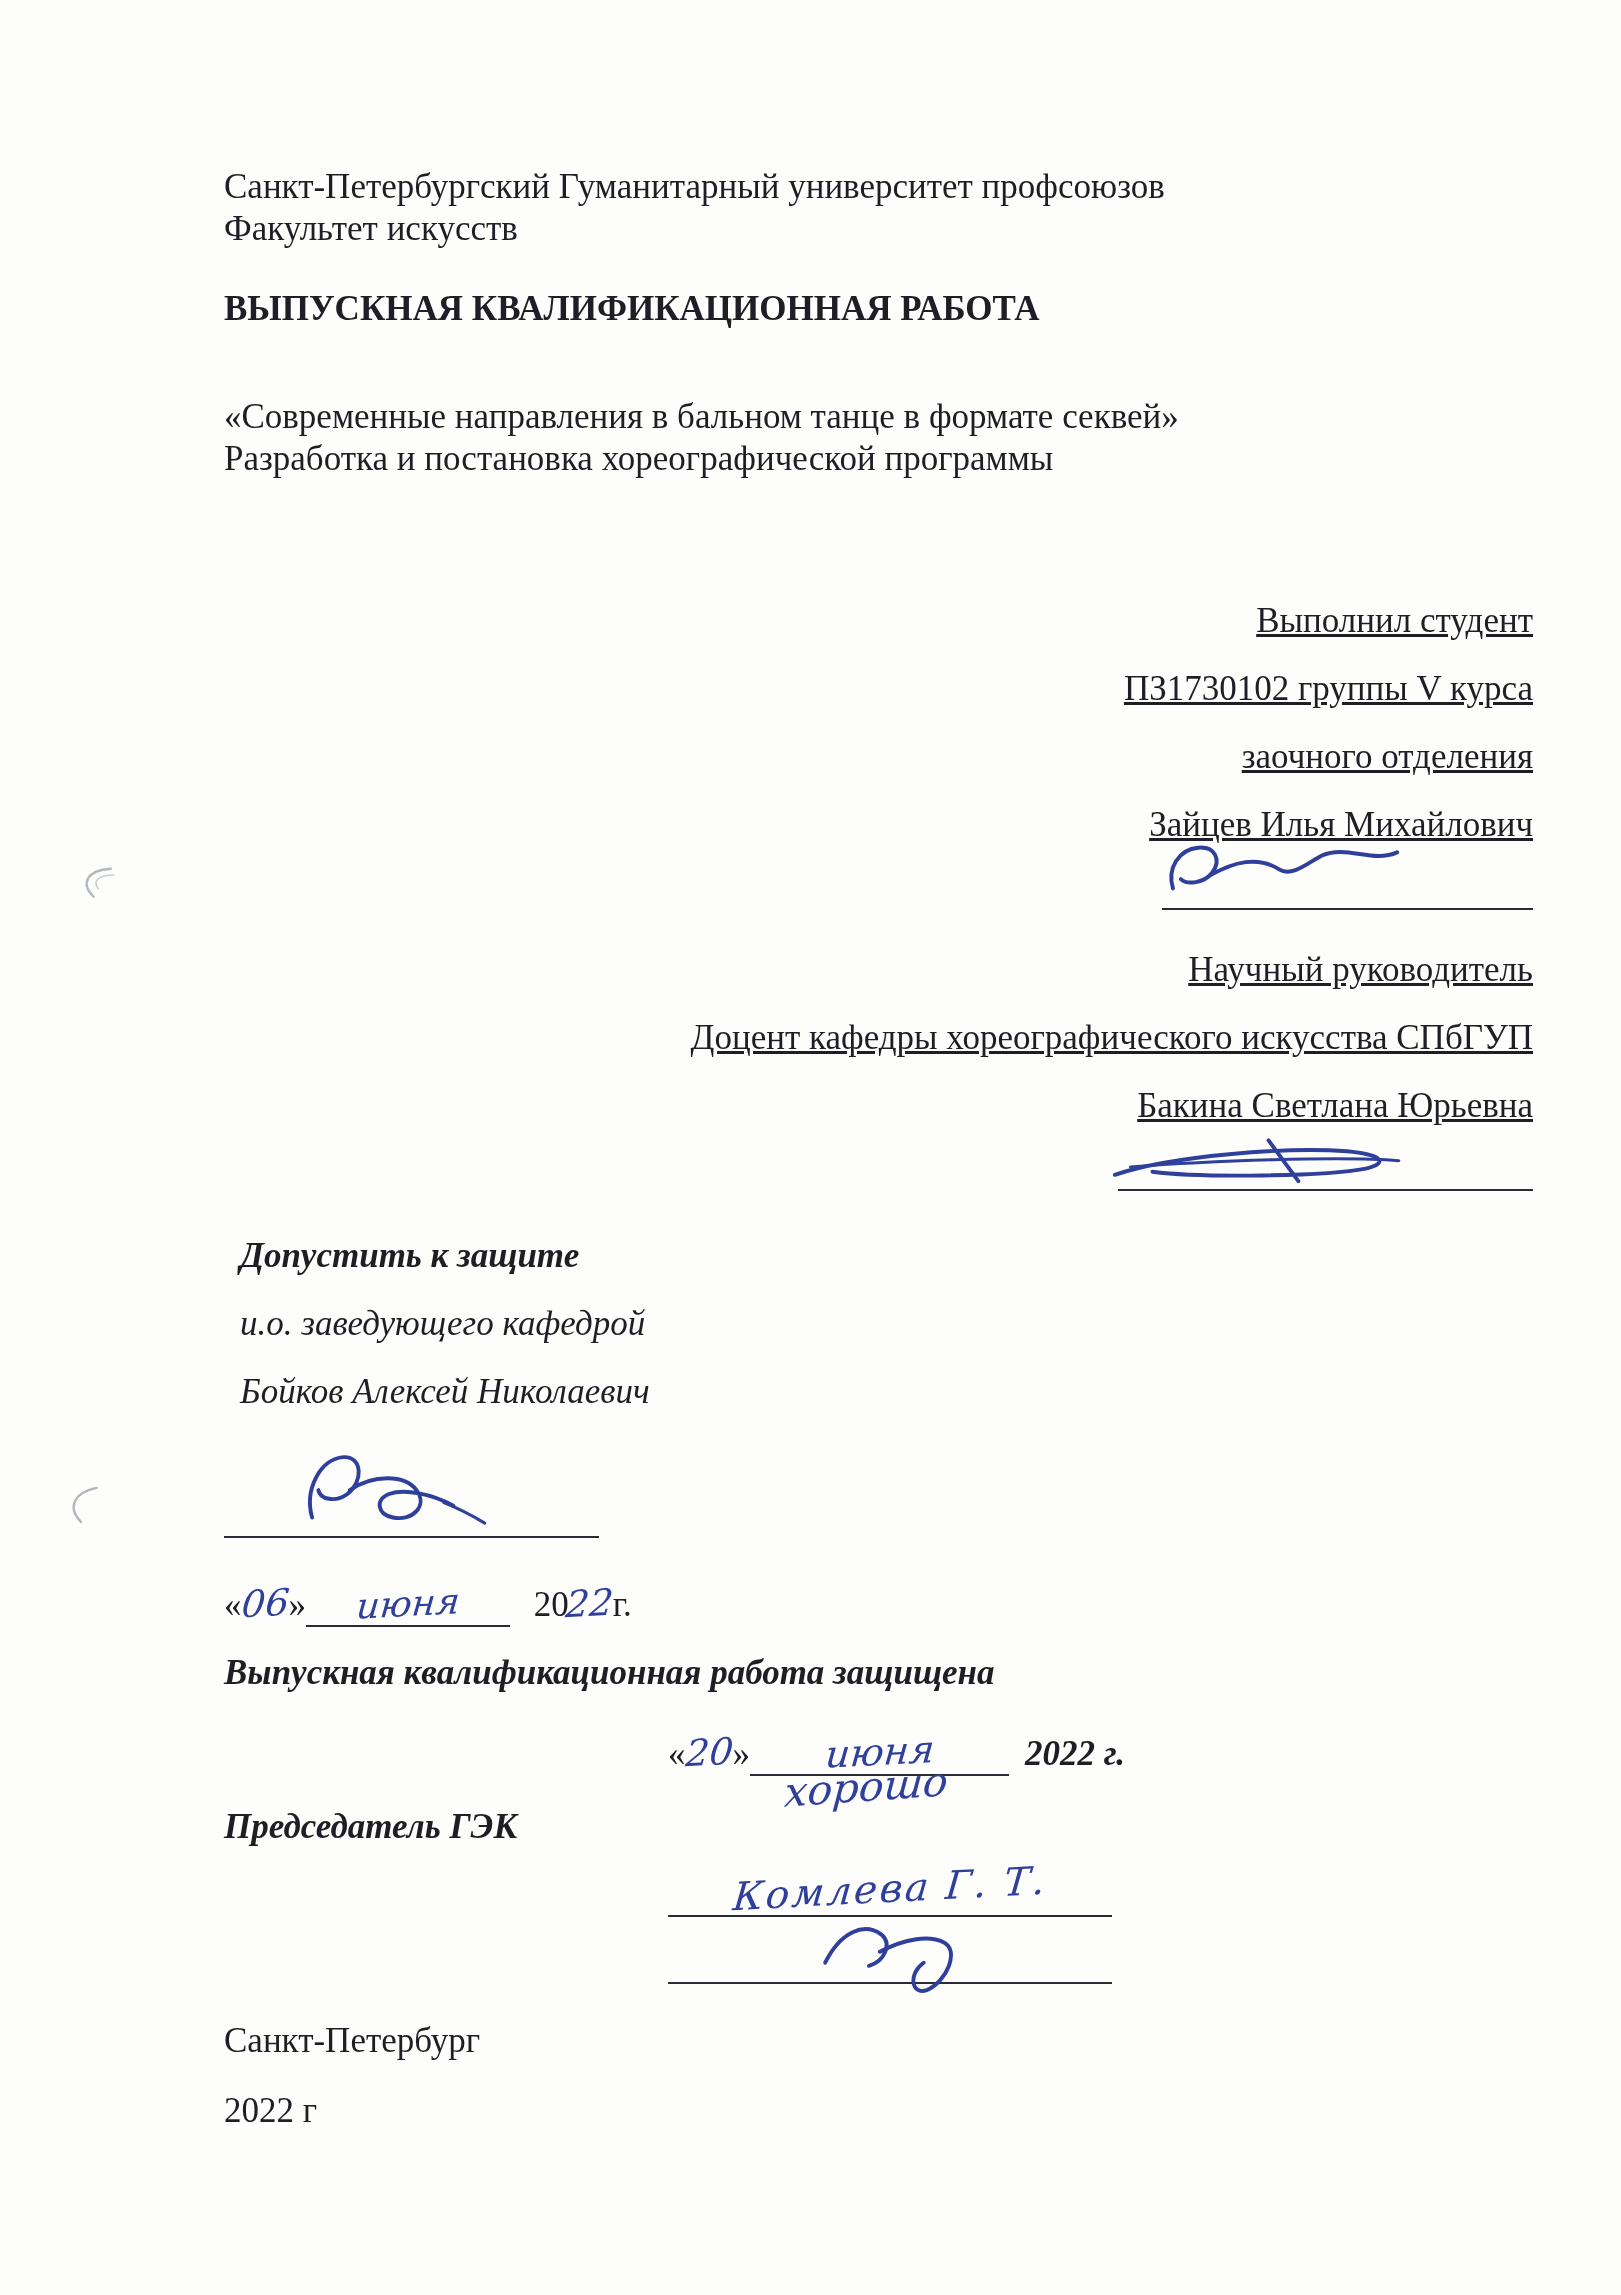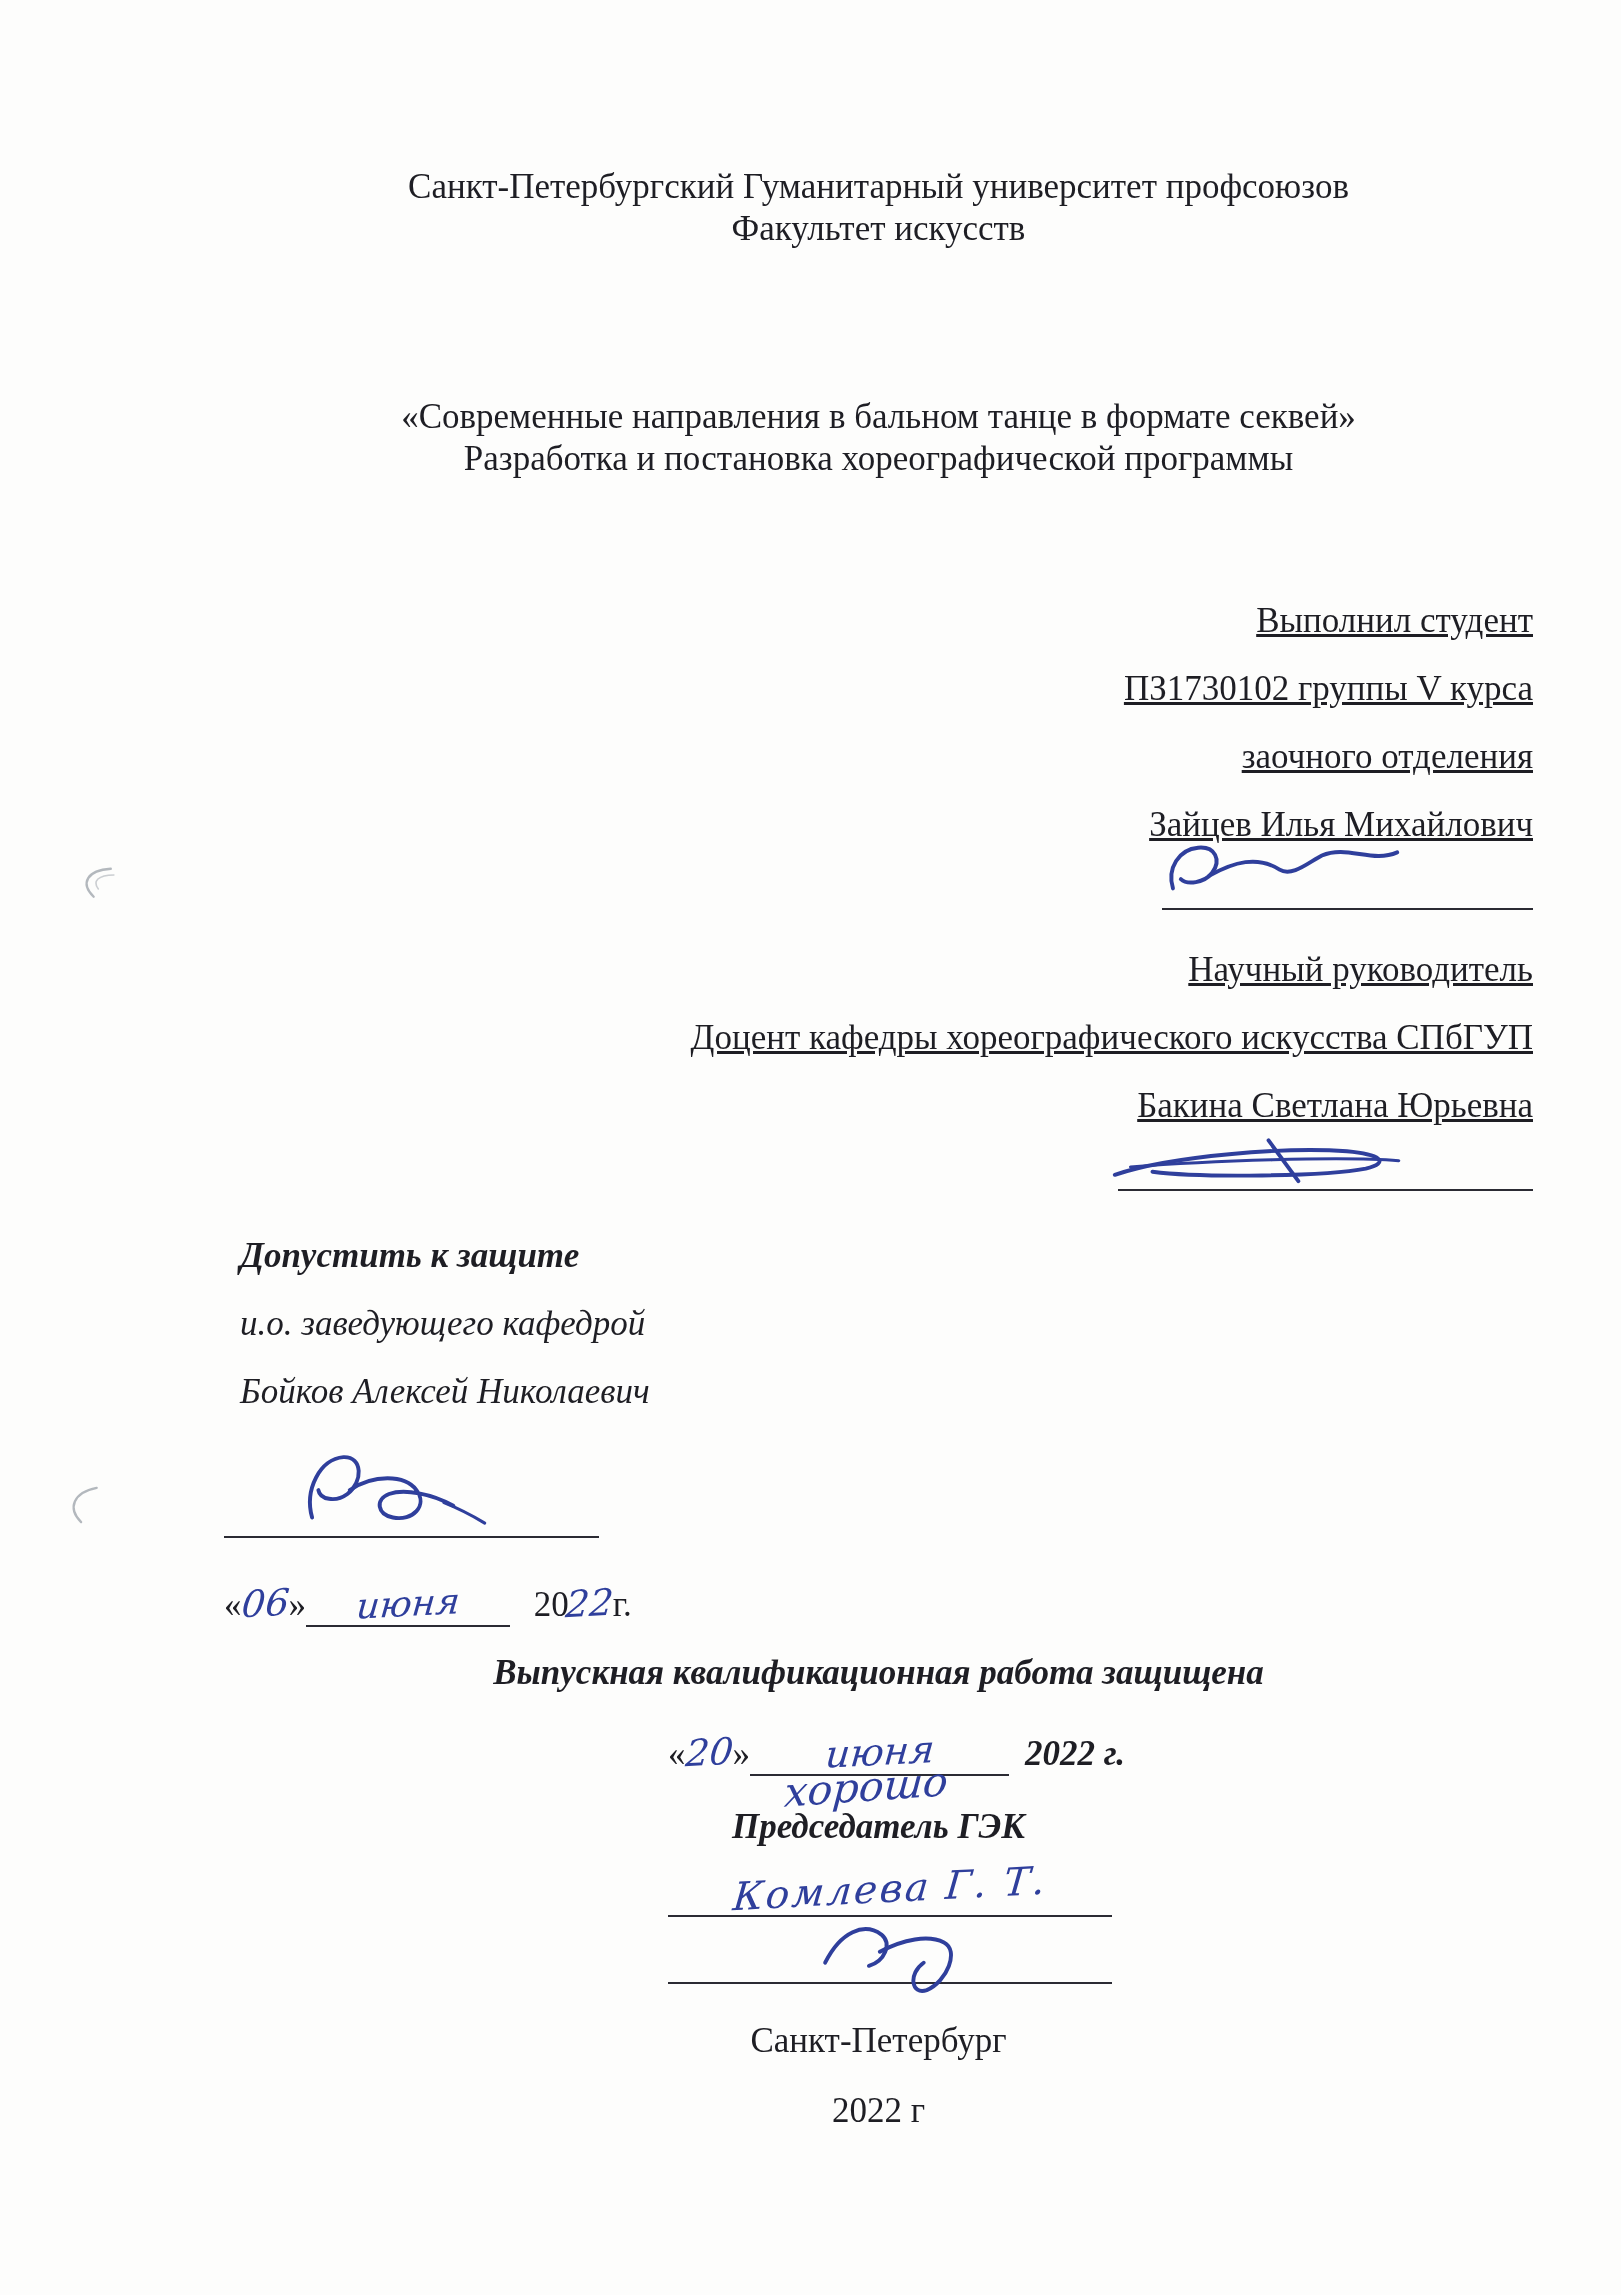--- a/index.html
+++ b/index.html
@@ -13,21 +13,21 @@
   .page {
     position:absolute; inset:0;
     background:#fdfdfc;
   }
   .content {
     position:absolute; left:224px; top:0;
     width:1309px; height:100%;
     font-size:35px;
   }
   .abs { position:absolute; }
-  .center { left:0; width:100%; text-align:center; }
+  .center { left:0; width:100%; text-align:left; }
   .rightal { right:0; width:100%; text-align:right;text-decoration:underline; }
   .bold { font-weight:bold; }
   .ital { font-style:italic; }
   .sigline { border-bottom:2.4px solid #2b2b33; }
   .hand {
     font-family:"DejaVu Serif", serif;
     font-style:italic;
     color:#2f3f9c;
     display:inline-block;
     transform:skewX(-8deg) rotate(-3deg);
@@ -54,20 +54,21 @@
     <path d="M42,2 C12,8 4,28 22,46" stroke-width="3" opacity="0.75"></path>
   </svg>
 
   <div class="content">
 
     <div class="abs center" style="top:166px; line-height:42px;">
       <div>Санкт-Петербургский Гуманитарный университет профсоюзов</div>
       <div>Факультет искусств</div>
     </div>
 
+    <div class="abs center bold" style="top:289px;">ВЫПУСКНАЯ КВАЛИФИКАЦИОННАЯ РАБОТА</div>
 
     <div class="abs center" style="top:396px; line-height:42px;">
       <div>«Современные направления в бальном танце в формате секвей»</div>
       <div>Разработка и постановка хореографической программы</div>
     </div>
 
     <div class="abs rightal" style="top:587px; line-height:68px;">
       <div>Выполнил студент</div>
       <div>ПЗ1730102 группы V курса</div>
       <div>заочного отделения</div>

